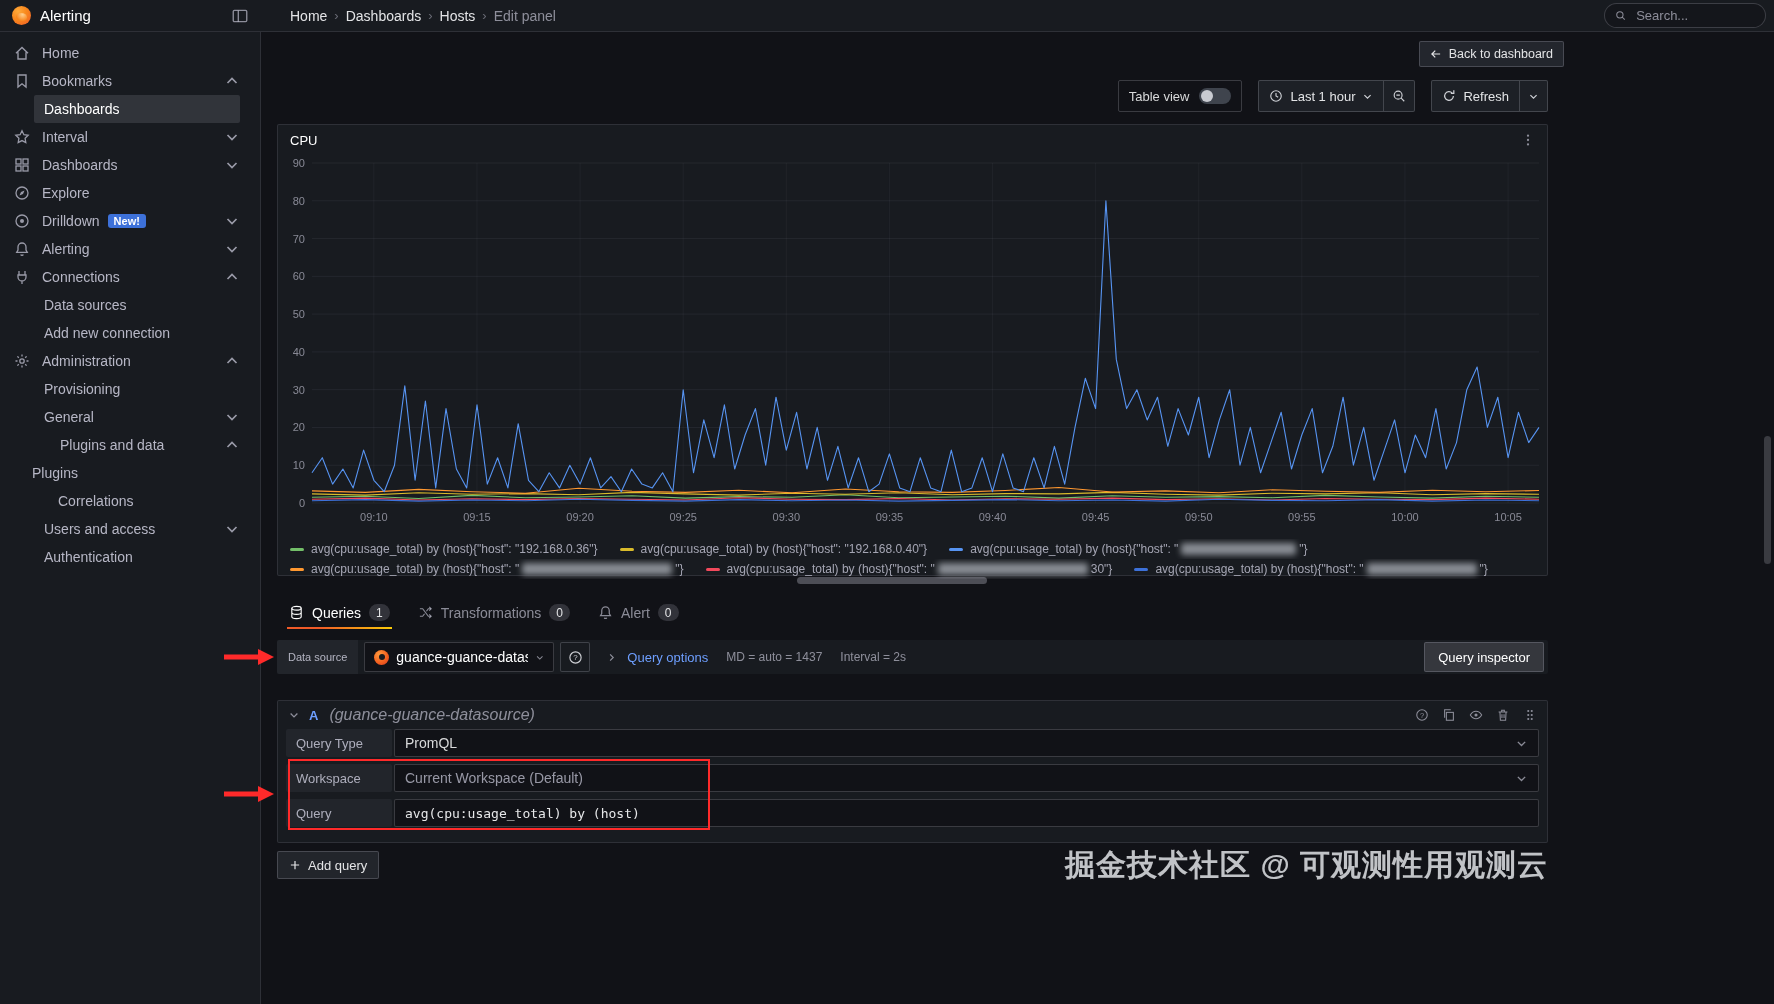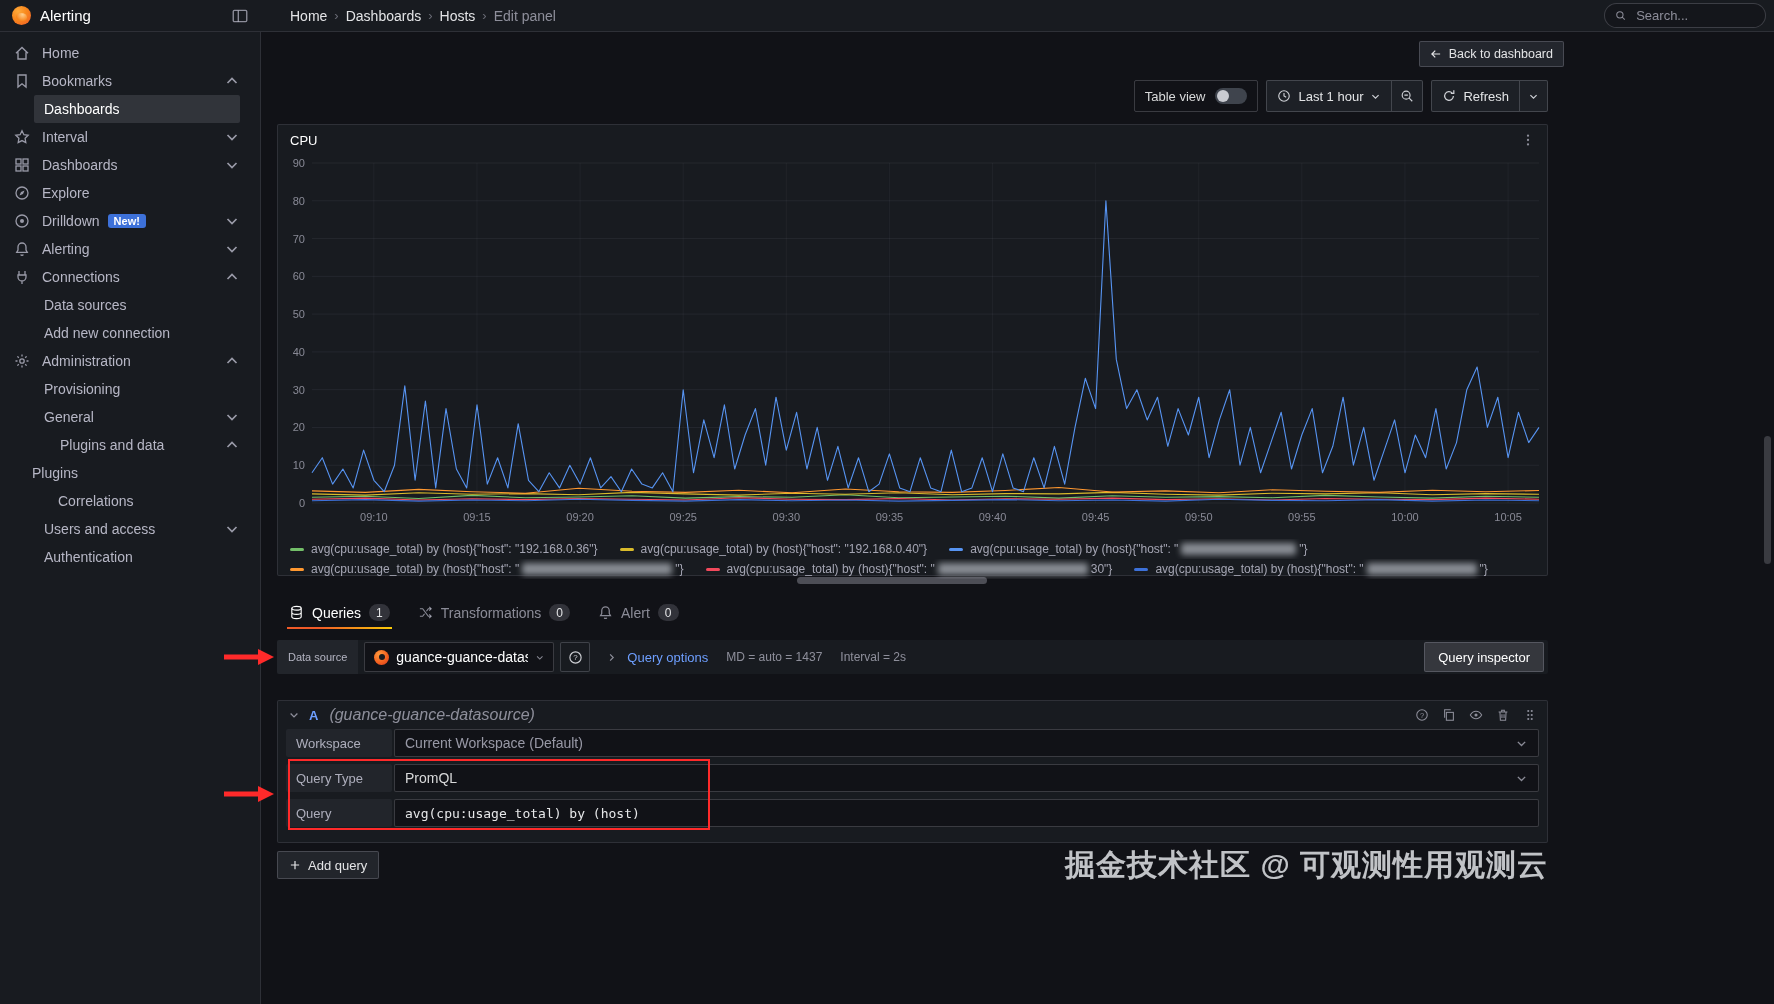--- a/index.html
+++ b/index.html
@@ -46,21 +46,21 @@
   .chev{margin-left:auto;margin-right:6px;width:14px;height:14px;color:var(--dim)}
 
   
   .main{position:absolute;left:261px;top:32px;right:0;bottom:0}
   .subheader{height:36px;display:flex;justify-content:flex-end;align-items:flex-start;padding:9px 210px 0 0}
   .backbtn{display:inline-flex;align-items:center;gap:7px;height:26px;padding:0 10px;background:#23262d;
            border:1px solid var(--border2);border-radius:2px;color:#e3e4e6;font-size:12.5px;cursor:pointer}
   .backbtn .icon{width:12px;height:12px}
   .content{margin-left:16px;width:1271px}
 
-  .toolbar{margin-top:12px;height:32px;display:flex;justify-content:flex-end;align-items:center;gap:8px}
+  .toolbar{margin-top:12px;height:32px;display:flex;justify-content:flex-end;align-items:center;gap:16px}
   .tv-group{display:flex;align-items:center;gap:10px;height:32px;border:1px solid var(--border2);
             border-radius:2px;padding:0 10px;color:var(--text);font-size:13px}
   .switch{width:32px;height:16px;border-radius:9px;background:#3f444d;position:relative;cursor:pointer;display:inline-block}
   .switch .knob{position:absolute;left:2px;top:2px;width:12px;height:12px;border-radius:50%;background:#c9cbd1}
   .btn-group{display:flex}
   .tbtn{display:inline-flex;align-items:center;gap:7px;height:32px;padding:0 10px;background:#1d2026;
         border:1px solid var(--border2);color:#e3e4e6;font-size:13px;cursor:pointer;border-radius:0}
   .btn-group .tbtn:first-child{border-radius:2px 0 0 2px}
   .btn-group .tbtn:last-child{border-radius:0 2px 2px 0;margin-left:-1px}
   .tbtn .icon{width:14px;height:14px;color:#cfd1d6}
@@ -627,34 +627,34 @@
                   <circle cx="6" cy="8" r="1.2"></circle>
                   <circle cx="10" cy="8" r="1.2"></circle>
                   <circle cx="6" cy="12.5" r="1.2"></circle>
                   <circle cx="10" cy="12.5" r="1.2"></circle>
                 </g>
               </svg>
             </span>
         </div>
       </div>
       <div class="row">
+        <div class="rlabel">Query Type</div>
+        <div class="rfield">
+          <span>PromQL</span>
+          <span class="caret-i icon">
+              <svg viewBox="0 0 16 16">
+                <path d="m3.5 6 4.5 4.5L12.5 6" fill="none" stroke="currentColor" stroke-width="1.7"></path>
+              </svg>
+            </span>
+        </div>
+      </div>
+      <div class="row">
         <div class="rlabel">Workspace</div>
         <div class="rfield">
           <span class="val-dim">Current Workspace (Default)</span>
-          <span class="caret-i icon">
-              <svg viewBox="0 0 16 16">
-                <path d="m3.5 6 4.5 4.5L12.5 6" fill="none" stroke="currentColor" stroke-width="1.7"></path>
-              </svg>
-            </span>
-        </div>
-      </div>
-      <div class="row">
-        <div class="rlabel">Query Type</div>
-        <div class="rfield">
-          <span>PromQL</span>
           <span class="caret-i icon">
               <svg viewBox="0 0 16 16">
                 <path d="m3.5 6 4.5 4.5L12.5 6" fill="none" stroke="currentColor" stroke-width="1.7"></path>
               </svg>
             </span>
         </div>
       </div>
       <div class="row">
         <div class="rlabel">Query</div>
         <div class="rfield">

